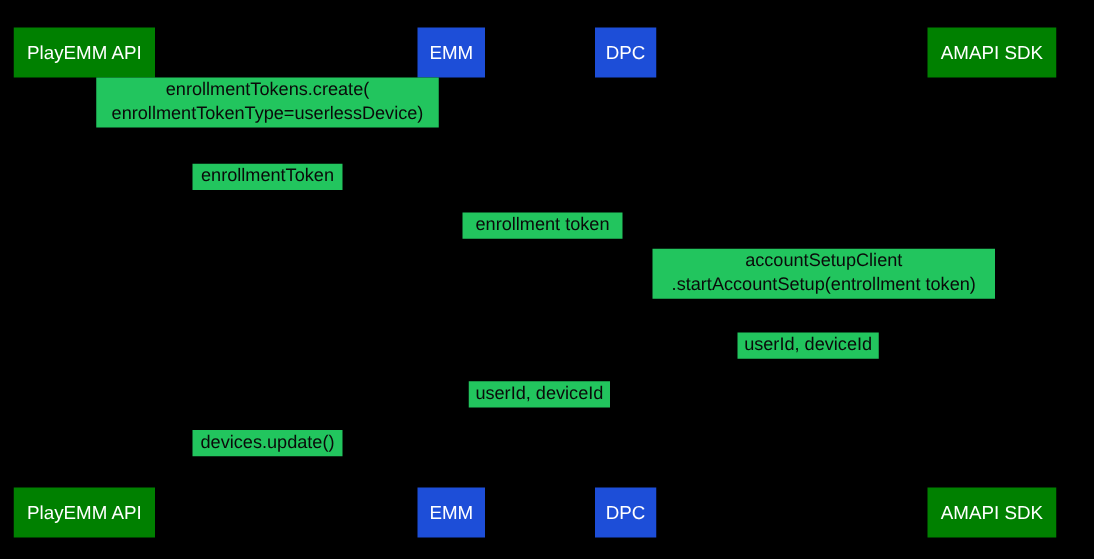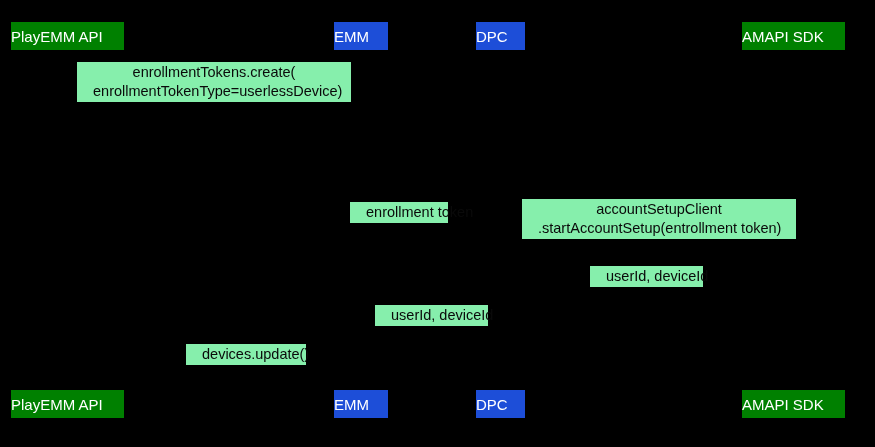--- a/index.html
+++ b/index.html
@@ -13,21 +13,22 @@
     height: 447px;
     background: #000000;
     overflow: hidden;
     font-family: "Liberation Sans", sans-serif;
   }
   
   .participant {
     position: absolute;
     display: flex;
     align-items: center;
-    height: 28px;
+    justify-content: center;
+    height: 40px;
     color: #ffffff;
     font-size: 15px;
     line-height: 1;
     white-space: nowrap;
     box-sizing: border-box;
   }
   .participant.green { background: #008000; }
   .participant.blue  { background: #1d4ed8; }
 
   
@@ -50,25 +51,25 @@
     height: 0;
     border-top: 4px solid transparent;
     border-bottom: 4px solid transparent;
   }
   .arrow-head.right { border-left: 8px solid #000000; }
   .arrow-head.left  { border-right: 8px solid #000000; }
 
   
   .msg-label {
     position: absolute;
-    background: #86efac;
+    background: #22c55e;
     color: #0a0a0a;
     font-size: 14.5px;
     line-height: 19px;
-    padding: 1px 16px;
+    padding: 1px 4px;
     white-space: pre;
     text-align: center;
     box-sizing: border-box;
   }
 </style>
 </head>
 <body>
 
 <div id="diagram">
 
@@ -107,31 +108,32 @@
 
   <div class="arrow" style="left:361px; top:331px; width:139px;"></div>
   <div class="arrow-head left" style="left:361px; top:327px;"></div>
 
   <div class="arrow" style="left:67px; top:370px; width:294px;"></div>
   <div class="arrow-head left" style="left:67px; top:366px;"></div>
 
   <div class="msg-label" style="left:77px; top:62px; width:274px;">enrollmentTokens.create(
 enrollmentTokenType=userlessDevice)</div>
 
+  <div class="msg-label" style="left:154px; top:131px; width:120px;">enrollmentToken</div>
 
-  <div class="msg-label" style="left:350px; top:170px; width:98px;margin-top:32px;">enrollment token</div>
+  <div class="msg-label" style="left:370px; top:170px; width:128px;">enrollment token</div>
 
   <div class="msg-label" style="left:522px; top:199px; width:274px;">accountSetupClient
 .startAccountSetup(entrollment token)</div>
 
   <div class="msg-label" style="left:590px; top:266px; width:113px;">userId, deviceId</div>
 
   <div class="msg-label" style="left:375px; top:305px; width:113px;">userId, deviceId</div>
 
-  <div class="msg-label" style="left:154px; top:344px; width:120px;margin-left:32px;">devices.update()</div>
+  <div class="msg-label" style="left:154px; top:344px; width:120px;">devices.update()</div>
 
   <div class="participant green" style="left:11px; top:390px; width:113px;">
     <span>PlayEMM API</span>
   </div>
   <div class="participant blue" style="left:334px; top:390px; width:54px;">
     <span>EMM</span>
   </div>
   <div class="participant blue" style="left:476px; top:390px; width:49px;">
     <span>DPC</span>
   </div>

